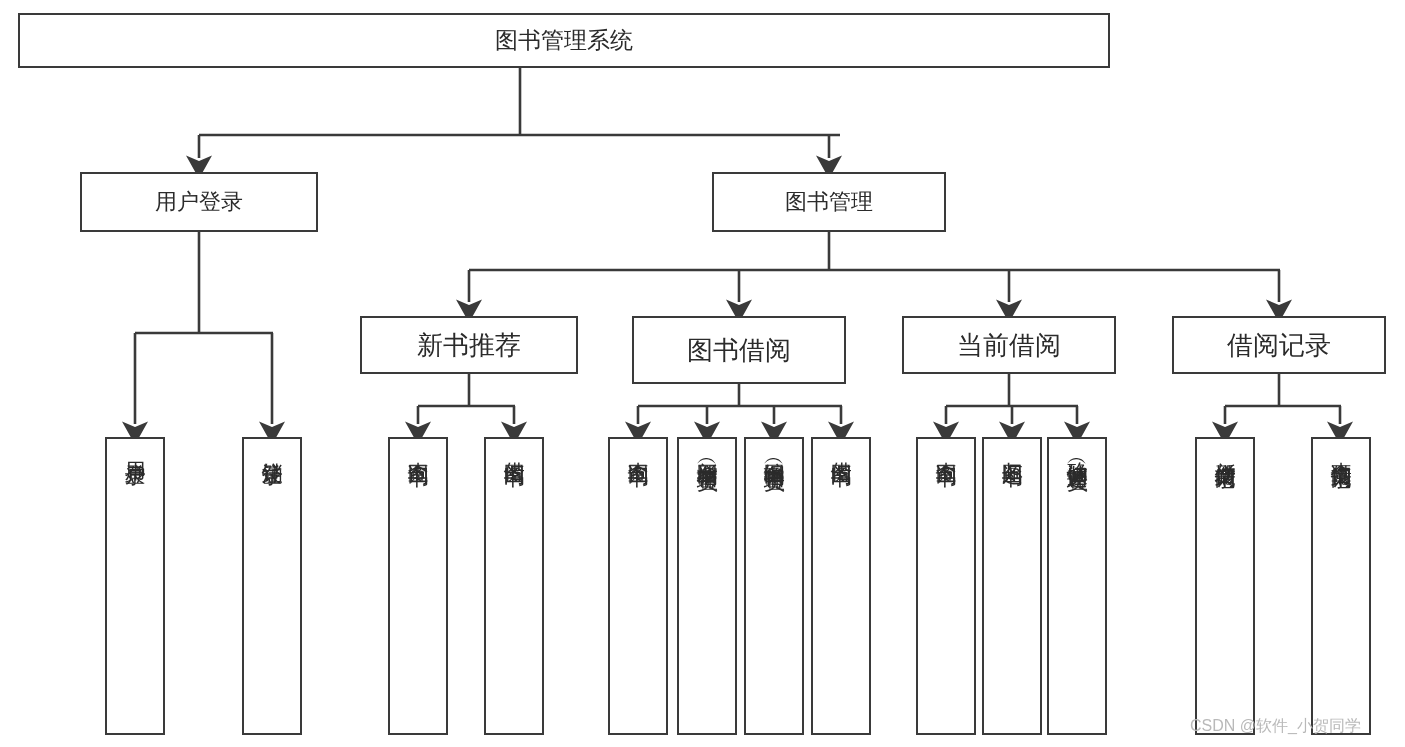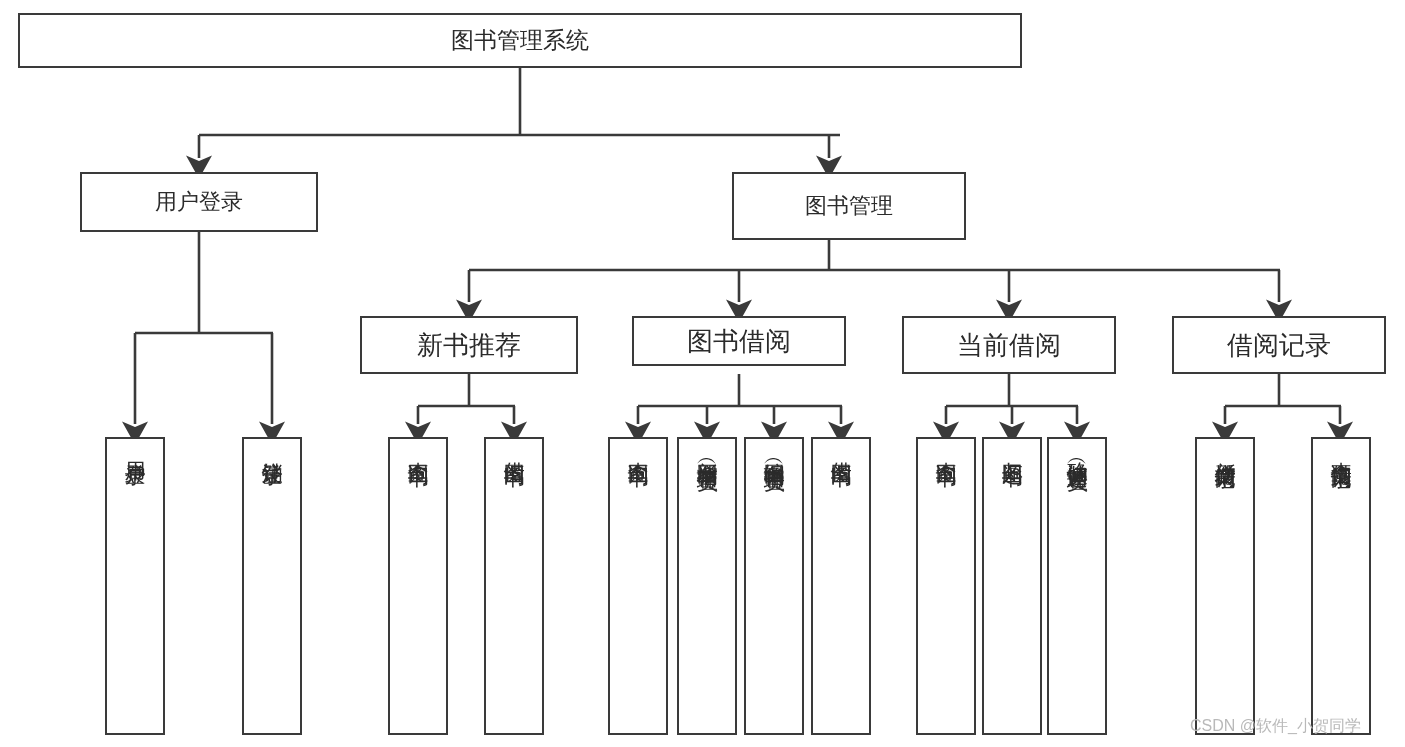--- a/index.html
+++ b/index.html
@@ -116,35 +116,35 @@
       <path d="M1012,406 L1012,424" marker-end="url(#arrow)"></path>
       <path d="M1077,406 L1077,424" marker-end="url(#arrow)"></path>
 
       <path d="M1279,374 L1279,406"></path>
       <path d="M1225,406 L1341,406"></path>
       <path d="M1225,406 L1225,424" marker-end="url(#arrow)"></path>
       <path d="M1340,406 L1340,424" marker-end="url(#arrow)"></path>
     </g>
   </svg>
 
-  <div class="node root" style="left:18px; top:13px; width:1004px; height:55px;">
+  <div class="node root" style="left:18px; top:13px; width:1092px; height:55px;">
     <span>图书管理系统</span>
   </div>
 
   <div class="node level1" style="left:80px; top:172px; width:238px; height:60px;">
     <span>用户登录</span>
   </div>
-  <div class="node level1" style="left:712px; top:172px; width:234px; height:68px;margin-left:20px;">
+  <div class="node level1" style="left:712px; top:172px; width:234px; height:60px;">
     <span>图书管理</span>
   </div>
 
   <div class="node level2" style="left:360px; top:316px; width:218px; height:58px;">
     <span>新书推荐</span>
   </div>
-  <div class="node level2" style="left:632px; top:316px; width:214px; height:50px;">
+  <div class="node level2" style="left:632px; top:316px; width:214px; height:68px;">
     <span>图书借阅</span>
   </div>
   <div class="node level2" style="left:902px; top:316px; width:214px; height:58px;">
     <span>当前借阅</span>
   </div>
   <div class="node level2" style="left:1172px; top:316px; width:214px; height:58px;">
     <span>借阅记录</span>
   </div>
 
   <div class="node leaf" style="left:105px; top:437px; width:60px; height:298px;">

